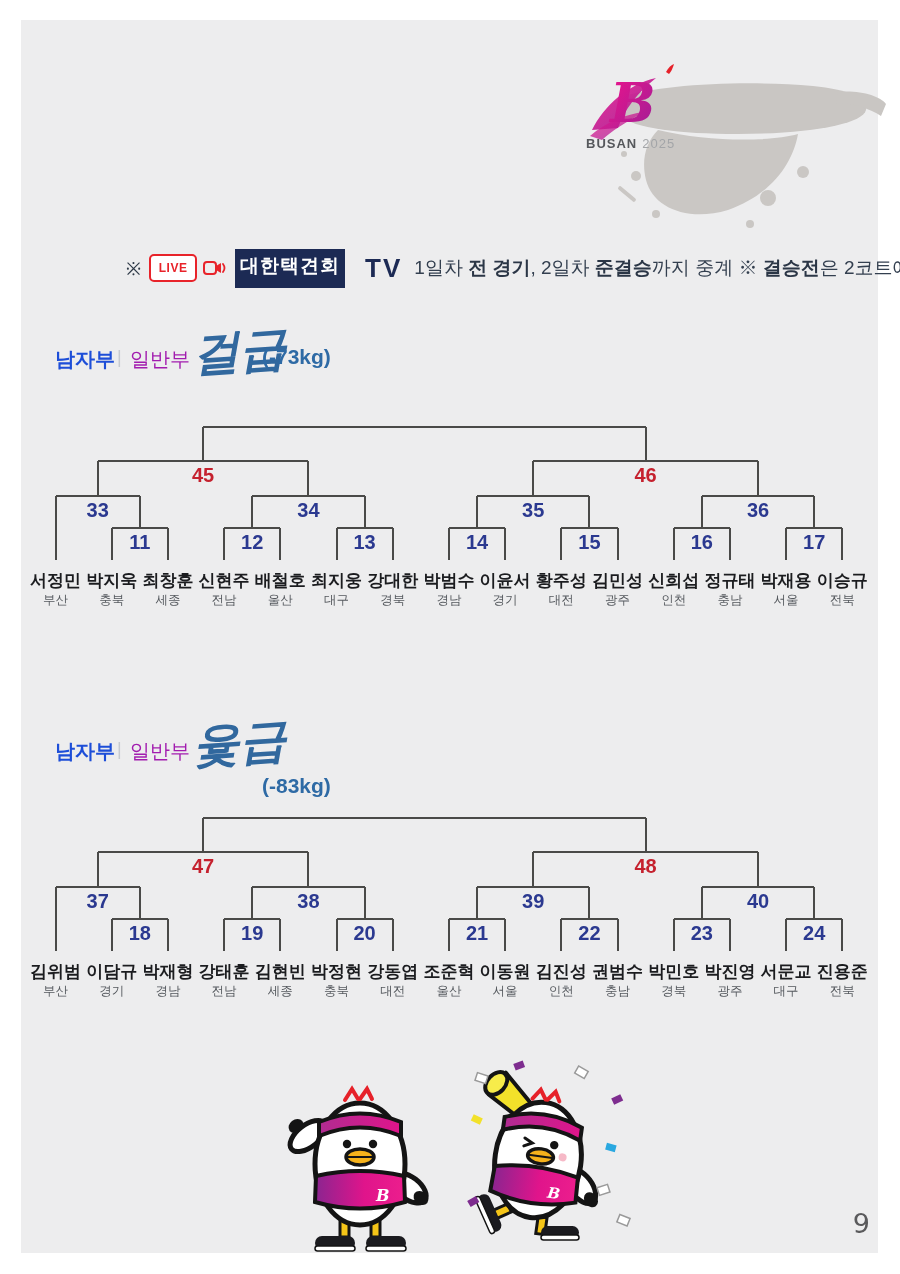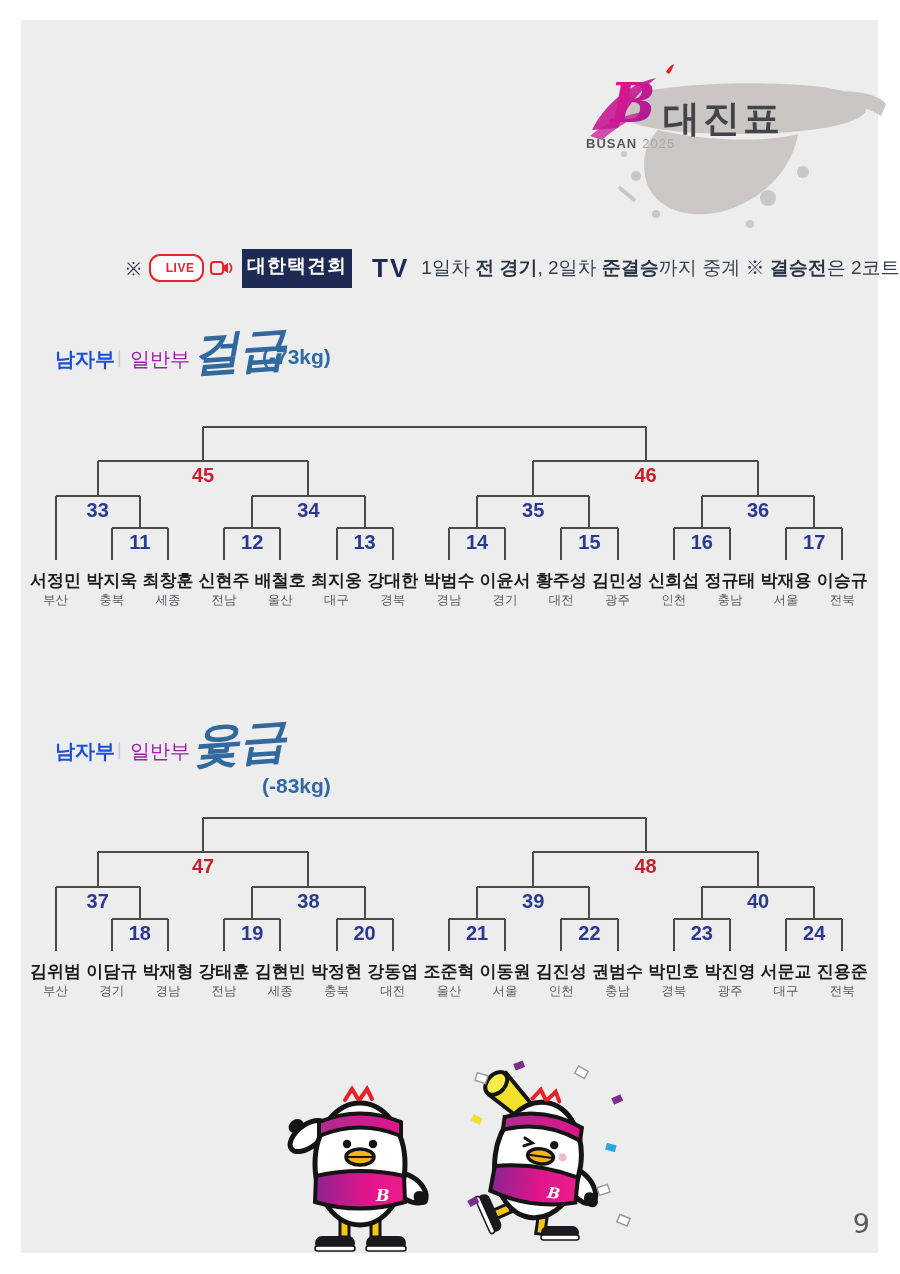--- a/index.html
+++ b/index.html
@@ -11,22 +11,22 @@
   .brush-svg{position:absolute;left:598px;top:72px;width:292px;height:170px;}
   .logo-svg{position:absolute;left:580px;top:64px;width:122px;height:95px;}
   .page-title{position:absolute;left:663px;top:94px;font-size:37px;font-weight:bold;
               color:#424449;letter-spacing:3px;}
 
   
   .notice{position:absolute;left:126px;top:250px;height:36px;display:flex;align-items:center;gap:8px;
           white-space:nowrap;}
   .notice-marker{font-size:18px;color:#2e3947;}
   .live-badge{display:inline-flex;align-items:center;justify-content:center;width:44px;height:24px;
-              border:2px solid #e8232a;border-radius:11px;background:#fff;color:#e8232a;
-              font-size:12px;font-weight:bold;letter-spacing:.5px;padding-left:7px;}
+              border:2px solid #e8232a;border-radius:5px;background:#fff;color:#e8232a;
+              font-size:12px;font-weight:bold;letter-spacing:.5px;}
   .cam-icon{width:24px;height:22px;margin-left:-2px;}
   .org-box{background:#1c2a54;color:#ffffff;font-weight:bold;font-size:19px;
            padding:4px 5px 9px;letter-spacing:1px;}
   .tv-label{color:#1c2a54;font-size:26px;font-weight:bold;letter-spacing:2px;margin-left:12px;}
   .notice-text{font-size:19px;color:#333f4f;margin-left:4px;}
   .notice-text b{font-weight:800;color:#2b3646;margin-top:48px;}
 
   
   .btitle span{position:absolute;white-space:nowrap;}
   .division-label{font-size:20px;font-weight:bold;color:#1d4ed8;}
@@ -69,21 +69,20 @@
         <stop offset="1" stop-color="#9b1f97"></stop>
       </linearGradient>
     </defs>
     <path d="M12,66 C24,42 48,20 76,14 C58,28 44,46 38,64 Z" fill="url(#lg)" opacity="0.9"></path>
     <path d="M10,72 C26,58 46,50 64,48 C46,58 30,68 22,76 Z" fill="url(#lg)" opacity="0.75"></path>
     <text x="30" y="58" font-size="54" font-weight="bold" font-style="italic" font-family="'DejaVu Serif','Liberation Serif',serif" fill="url(#lg)">B</text>
     <path d="M86,8 q4,-7 8,-8 q-2,7 -5,10 Z" fill="#e62129"></path>
     <text x="6" y="84" font-size="13" font-weight="bold" fill="#56585c" letter-spacing="1" font-family="'Liberation Sans',sans-serif"><tspan>BUSAN</tspan><tspan dx="5" fill="#a3a5a8" font-weight="normal">2025</tspan></text>
   </svg>
 
-  <div class="page-title">대진표</div>
 
   <div class="notice">
     <span class="notice-marker">※</span>
     <span class="live-badge">LIVE</span>
     <svg class="cam-icon" viewBox="0 0 24 22">
       <rect x="1" y="5" width="12" height="12" rx="3" fill="none" stroke="#e8232a" stroke-width="2"></rect>
       <path d="M13,9 L18,6 L18,16 L13,13 Z" fill="#e8232a"></path>
       <path d="M20,7 q3,4 0,8" fill="none" stroke="#e8232a" stroke-width="1.8" stroke-linecap="round"></path>
     </svg>
     <span class="org-box">대한택견회</span>

